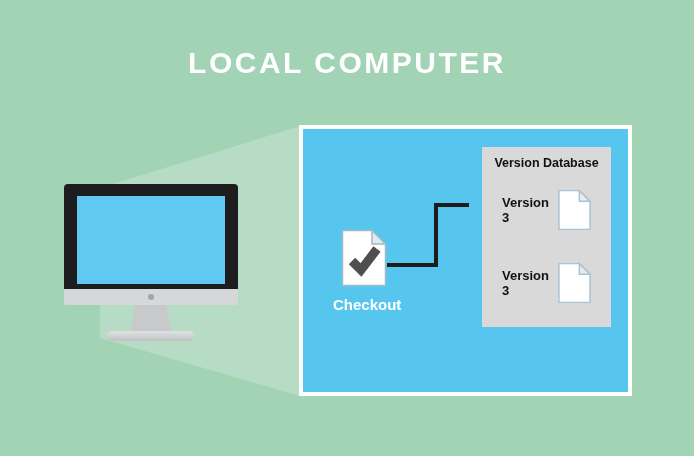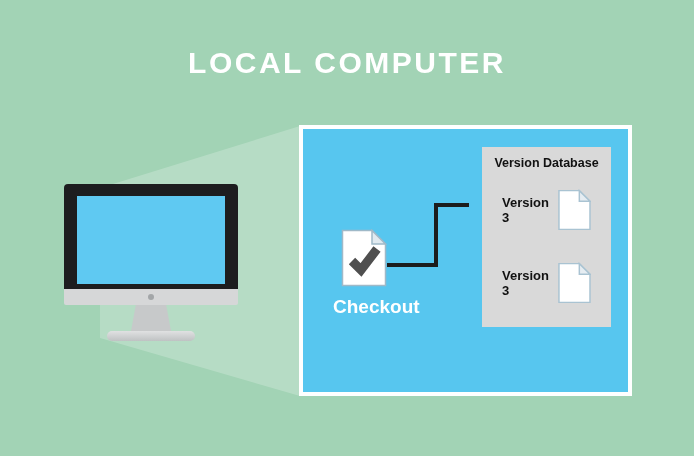--- a/index.html
+++ b/index.html
@@ -100,21 +100,21 @@
     pointer-events:none;
   }
   .checkout{
     position:absolute;
     left:30px;top:100px;
     width:62px;
     text-align:center;
   }
   .checkout-label{
     margin-top:5px;
-    font-size:19px;
+    font-size:15px;
     font-weight:bold;
     color:var(--text-white,#fff);
   }
   .db{
     position:absolute;
     left:179px;top:18px;
     width:129px;height:180px;
     background:var(--database-gray,#d9d9d9);
     display:flex;flex-direction:column;
   }

